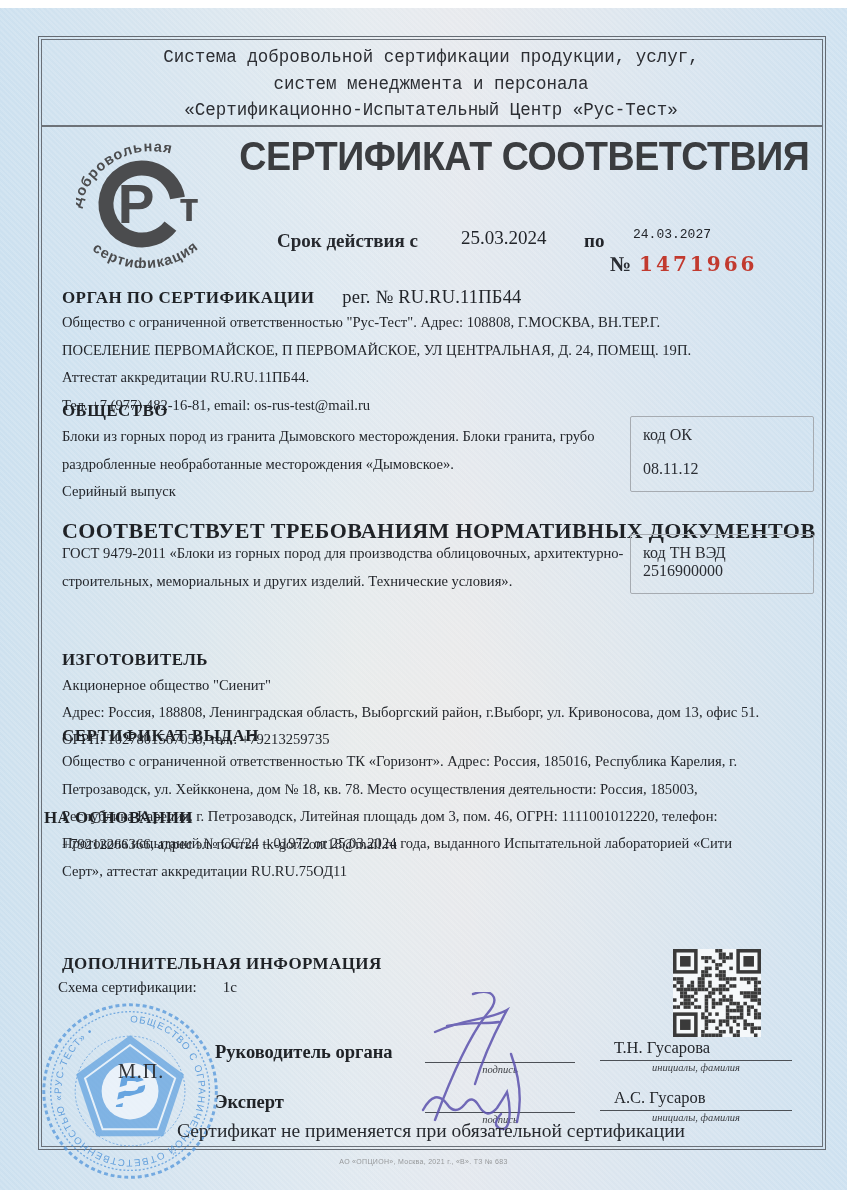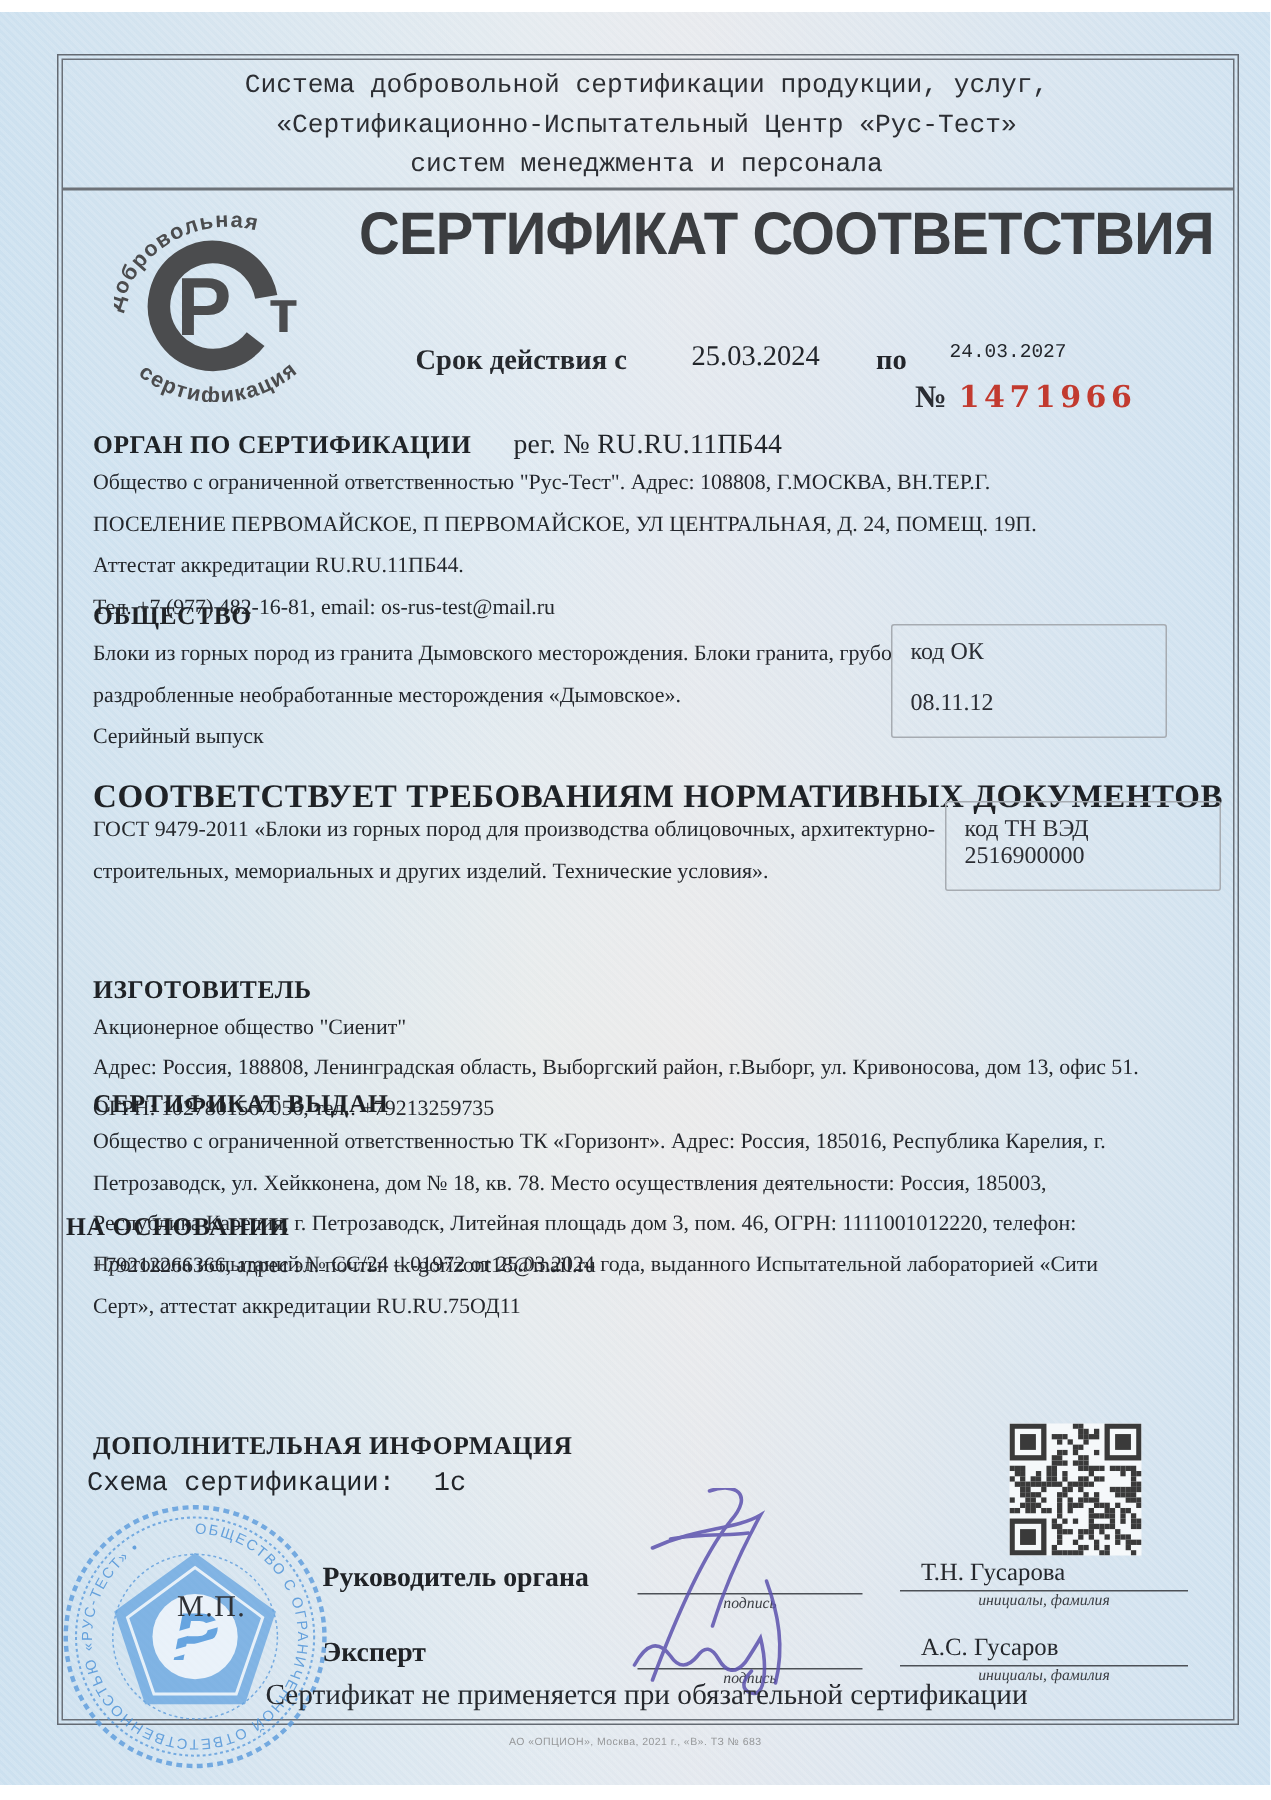--- a/index.html
+++ b/index.html
@@ -29,21 +29,21 @@
   .serial-row{left:610px;top:252px;font-size:21px;}
   .serial-row .nsign{color:#2a2d33;font-weight:bold;margin-right:8px;}
   .serial-value{font-family:"DejaVu Serif",serif;font-weight:bold;font-size:20px;
     letter-spacing:3px;color:#c23a2f;text-align:right;}
   .sec-heading{font-weight:bold;font-size:17px;letter-spacing:.4px;color:#1f2226;white-space:nowrap;}
   .reg-inline{font-weight:normal;font-size:18.5px;letter-spacing:.2px;margin-left:28px;}
   .body-text{font-size:14.6px;line-height:1.9;color:#24272c;}
   .code-box{border:1px solid #a6abb1;border-radius:2px;padding:9px 12px;font-size:16px;color:#2a2d33;}
   .code-box .code-label{display:block;}
   .code-box .code-value{display:block;}
-  .scheme-line{font-size:18px;font-family:Liberation Mono, monospace;}
+  .scheme-line{font-size:15px;}
   .scheme-line .scheme-value{margin-left:26px;}
   .sig-role{font-weight:bold;font-size:18.5px;color:#202327;white-space:nowrap;}
   .sig-line{border-bottom:1.2px solid #4c5056;}
   .sig-caption{font-size:10.5px;color:#3a3d42;text-align:center;font-style:italic;}
   .sig-name{font-size:16.5px;color:#24272c;white-space:nowrap;}
   .mp-mark{font-size:20px;letter-spacing:1px;color:#2f3237;}
   .footnote{left:45px;top:1120px;width:772px;text-align:center;font-size:19.5px;color:#26292e;}
   .printer-note{left:0;top:1158px;width:847px;text-align:center;
     font-family:"Liberation Sans",sans-serif;font-size:7px;color:#96989a;letter-spacing:.3px;}
   svg text{font-family:"Liberation Sans",sans-serif;}
@@ -53,22 +53,22 @@
 
 <div id="page">
   <div class="paper"></div>
 
   <div class="frame-outer">
     <div class="frame-inner"></div>
   </div>
 
   <div class="abs header-block">
     <div>Система добровольной сертификации продукции, услуг,</div>
+    <div>систем менеджмента и персонала</div>
     <div>«Сертификационно-Испытательный Центр «Рус-Тест»</div>
-    <div>систем менеджмента и персонала</div>
   </div>
   <div class="abs header-divider"></div>
 
   <div class="abs" style="left:76px;top:134px;width:142px;height:134px;">
     <svg width="142" height="134" viewBox="0 0 142 134">
       <defs>
         <path id="arcTop" d="M 4 74 A 74 74 0 0 1 136 48"></path>
         <path id="arcBot" d="M 16 116 A 84 84 0 0 0 140 94"></path>
       </defs>
       <g fill="#4b4c4e">
@@ -99,21 +99,21 @@
   <div class="abs body-text" style="left:62px;top:309px;width:676px;">
     <div>Общество с ограниченной ответственностью "Рус-Тест". Адрес: 108808, Г.МОСКВА, ВН.ТЕР.Г. ПОСЕЛЕНИЕ ПЕРВОМАЙСКОЕ, П ПЕРВОМАЙСКОЕ, УЛ ЦЕНТРАЛЬНАЯ, Д. 24, ПОМЕЩ. 19П. Аттестат аккредитации RU.RU.11ПБ44.</div>
     <div>Тел. +7 (977) 482-16-81, email: os-rus-test@mail.ru</div>
   </div>
 
   <div class="abs sec-heading" style="left:62px;top:401px;">ОБЩЕСТВО</div>
   <div class="abs body-text" style="left:62px;top:423px;width:560px;">
     <div>Блоки из горных пород из гранита Дымовского месторождения. Блоки гранита, грубо раздробленные необработанные месторождения «Дымовское».</div>
     <div>Серийный выпуск</div>
   </div>
-  <div class="abs code-box" style="left:594px;top:416px;width:158px;height:56px;">
+  <div class="abs code-box" style="left:630px;top:416px;width:158px;height:56px;">
     <span class="code-label">код ОК</span>
     <span class="code-value" style="margin-top:16px;">08.11.12</span>
   </div>
 
   <div class="abs sec-heading" style="left:62px;top:518px;font-size:22px;">СООТВЕТСТВУЕТ ТРЕБОВАНИЯМ НОРМАТИВНЫХ ДОКУМЕНТОВ</div>
   <div class="abs body-text" style="left:62px;top:540px;width:568px;">ГОСТ 9479-2011 «Блоки из горных пород для производства облицовочных, архитектурно-строительных, мемориальных и других изделий. Технические условия».</div>
   <div class="abs code-box" style="left:630px;top:534px;width:158px;height:40px;">
     <span class="code-label">код ТН ВЭД</span>
     <span class="code-value">2516900000</span>
   </div>

